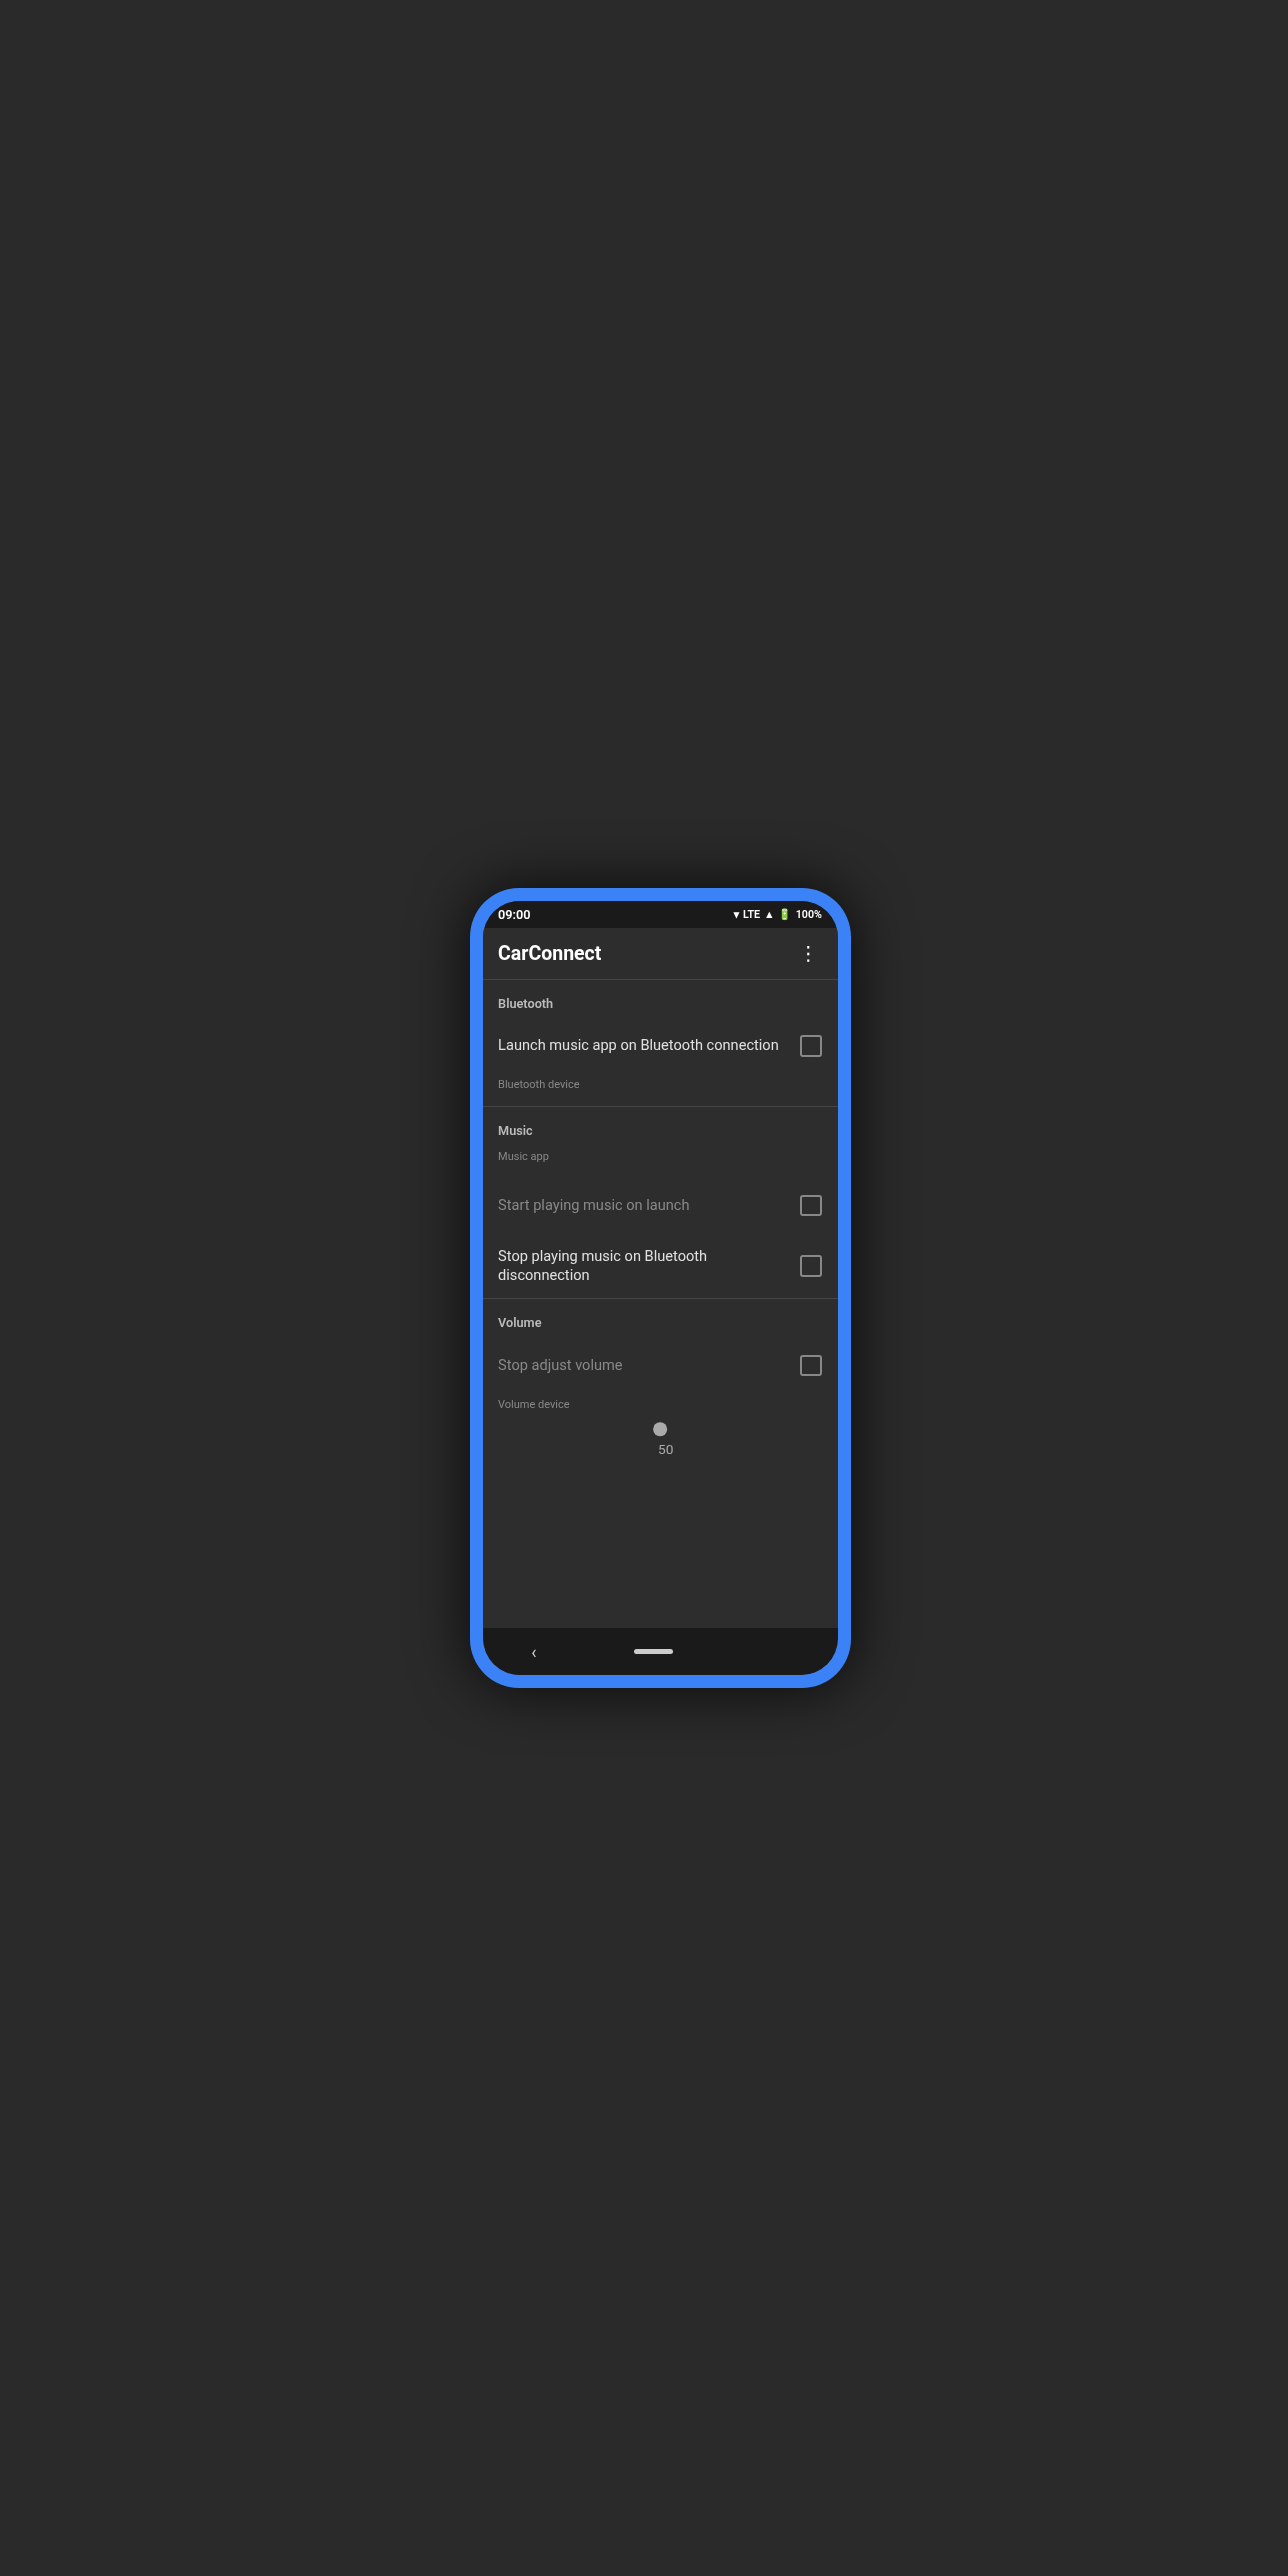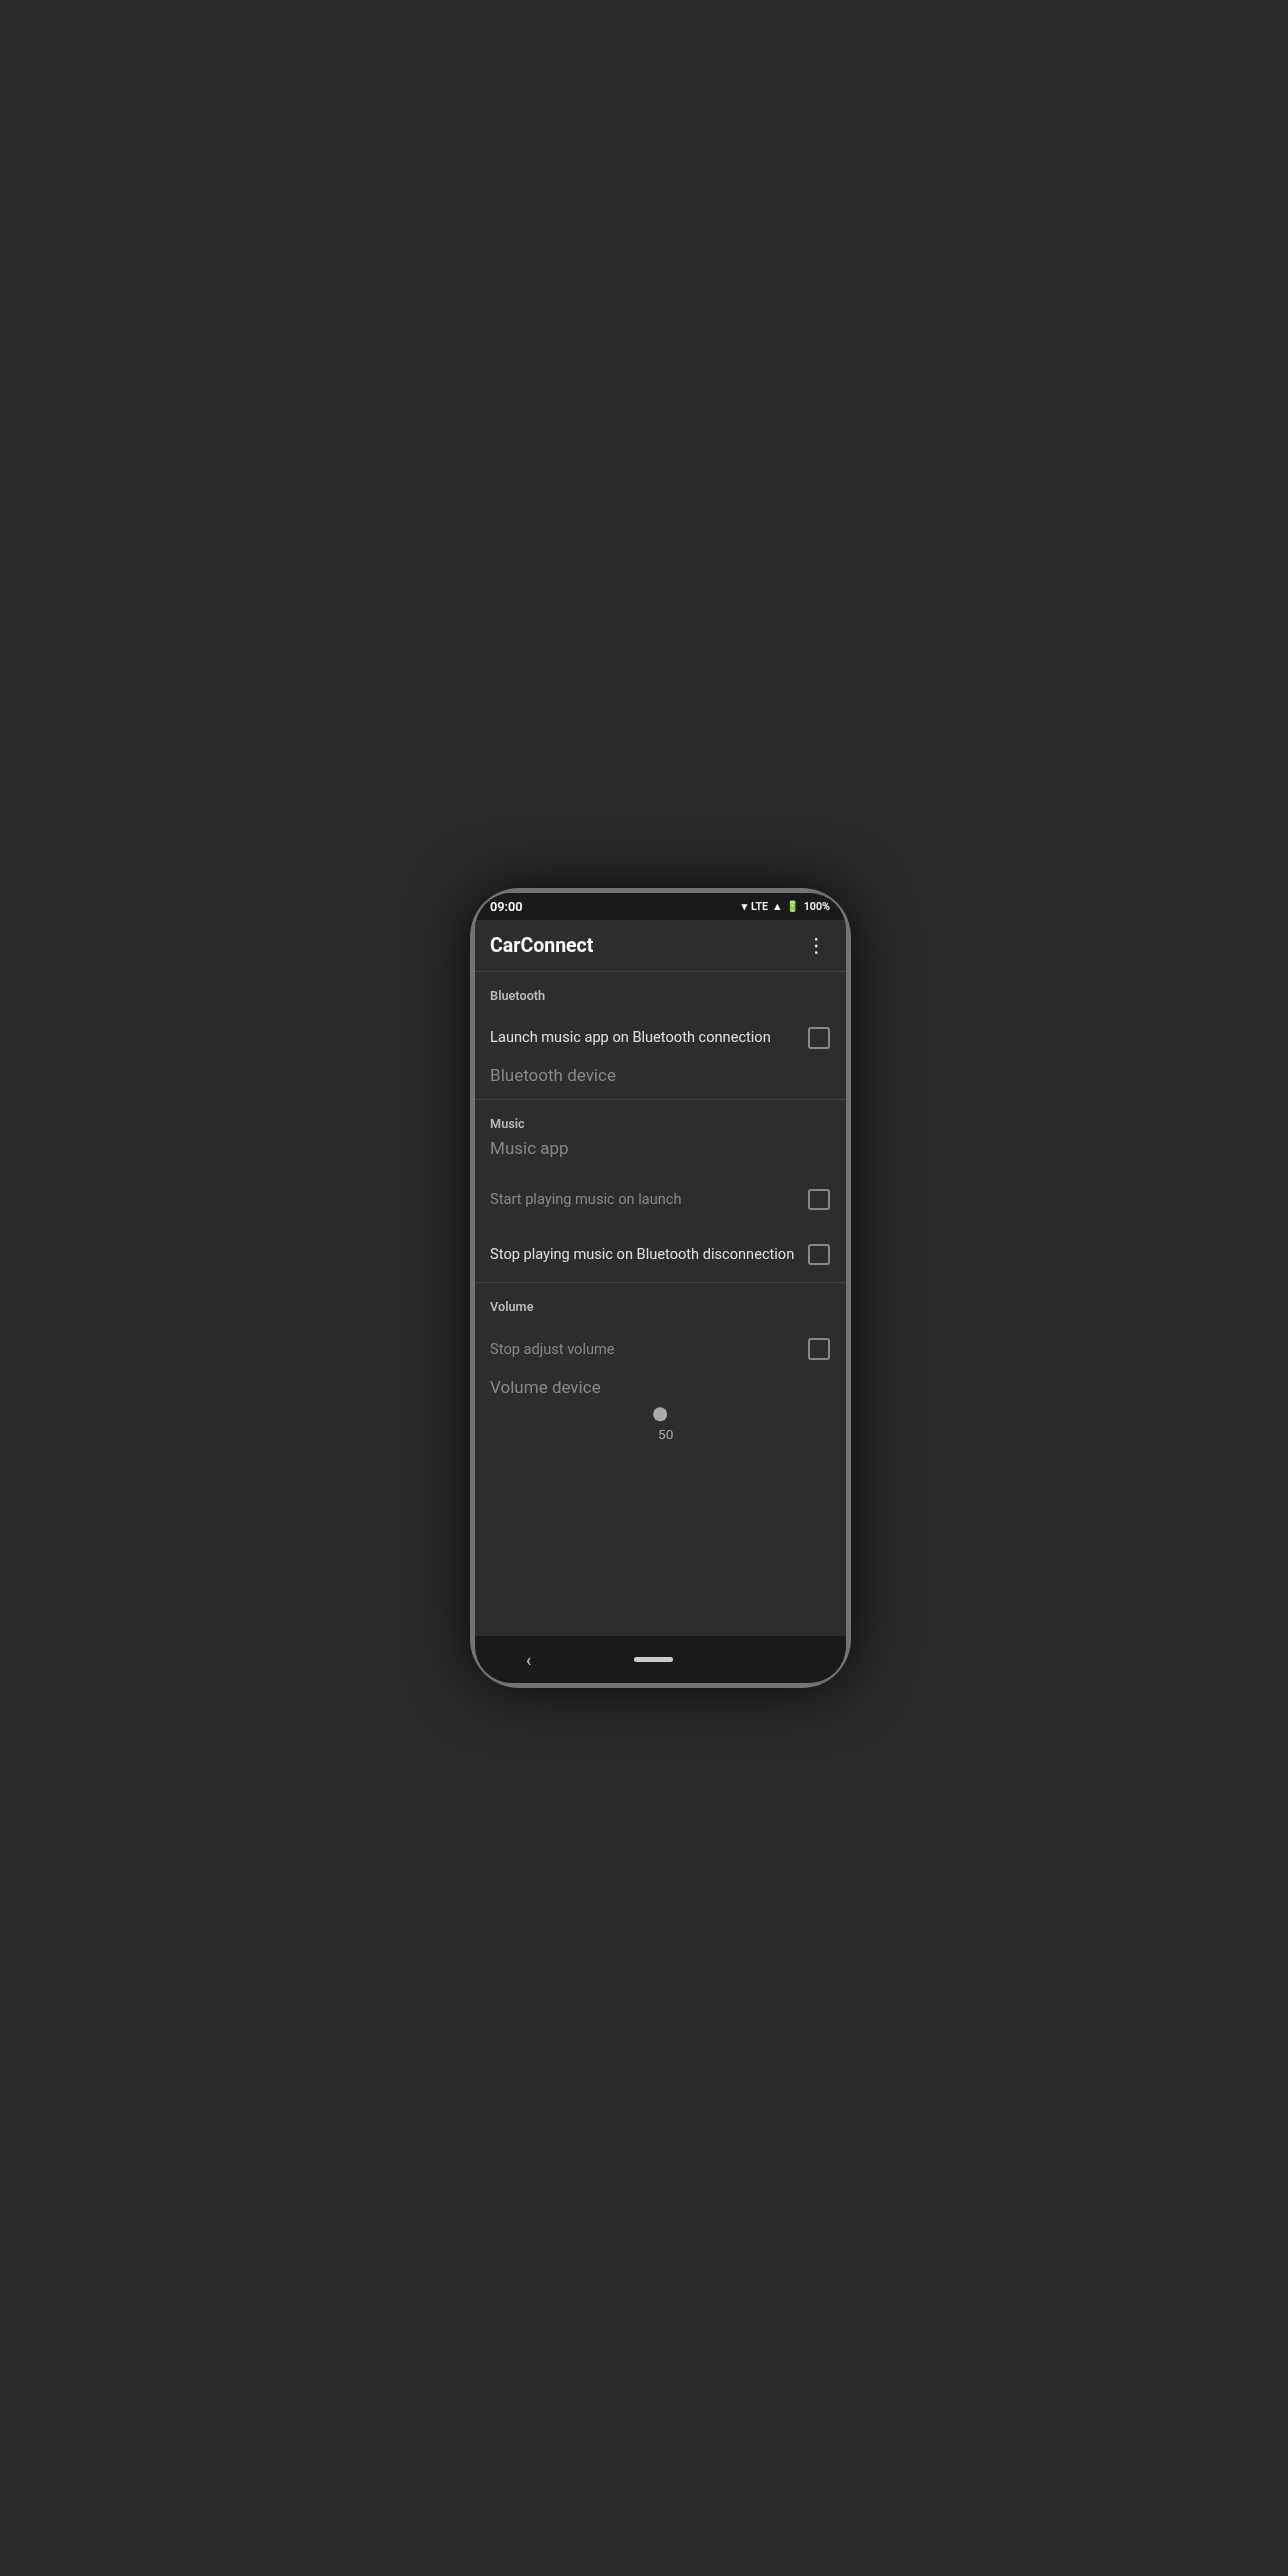--- a/index.html
+++ b/index.html
@@ -9,23 +9,23 @@
       display: flex;
       justify-content: center;
       align-items: center;
       min-height: 100vh;
       font-family: 'Roboto', Arial, sans-serif;
     }
 
     .phone-frame {
       width: 381px;
       height: 800px;
-      background: #737373;
+      background: #3b82f6;
       border-radius: 49px;
-      padding: 5px;
+      padding: 13px;
       box-shadow: 0 0 59px rgba(0,0,0,0.8);
       position: relative;
       display: flex;
       flex-direction: column;
       margin-left: 32px;
     }
 
     .phone-screen {
       flex: 1;
       background: #2d2d2d;
@@ -144,21 +144,21 @@
       justify-content: center;
     }
 
     
     .sub-label-row {
       padding: 0 15.6px 13.7px 15.6px;
     }
 
     .sub-label-text {
       color: #888;
-      font-size: 17px;
+      font-size: 11px;
     }
 
     
     .slider-container {
       padding: 3.9px 15.6px 15.6px 15.6px;
       display: flex;
       align-items: center;
       gap: 11.7px;
       flex-direction: column;
     }

